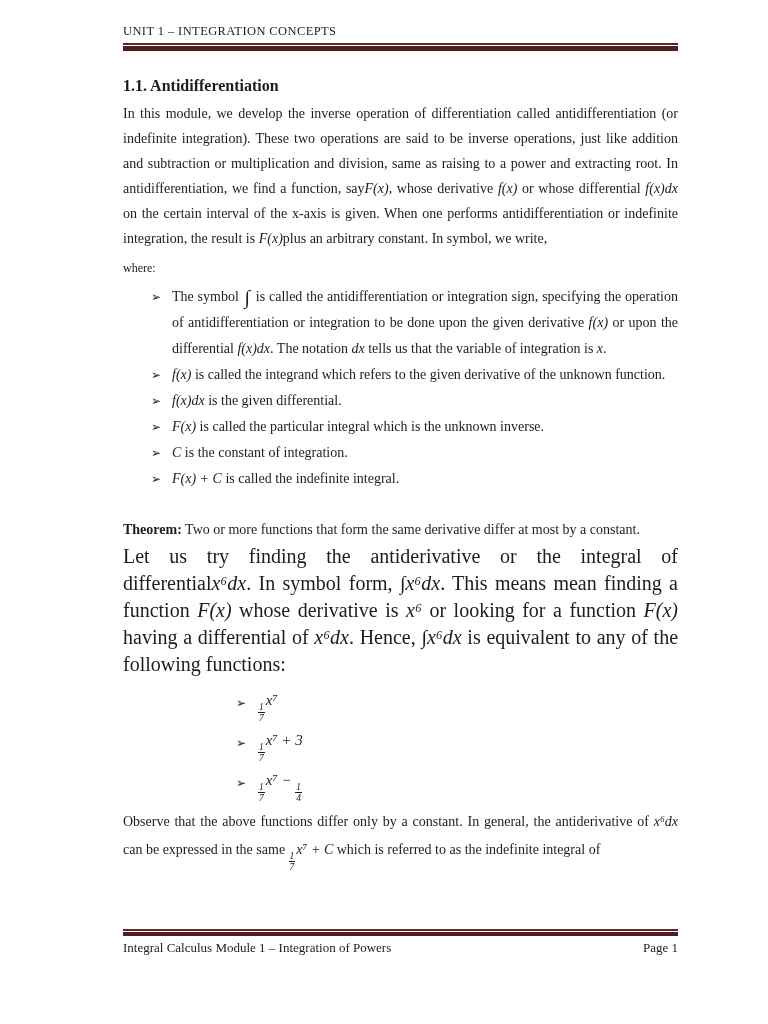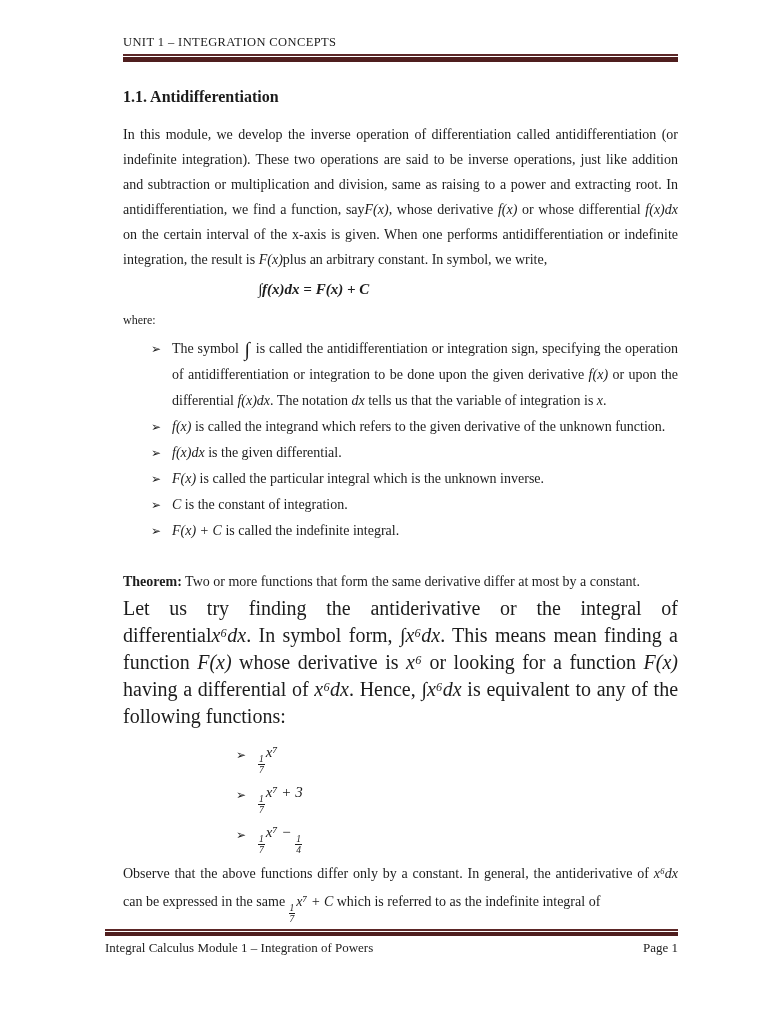--- a/index.html
+++ b/index.html
@@ -3,37 +3,37 @@
 <meta charset="utf-8">
 <style>
   html,body{margin:0;padding:0;}
   body{
     width:768px;height:1024px;background:#ffffff;
     font-family:"Liberation Serif","DejaVu Serif",serif;
     color:#1c1c1c;
     -webkit-font-smoothing:antialiased;
   }
   .page{position:relative;width:768px;height:1024px;overflow:hidden;background:#fff;}
-  .content{padding:35px 90px 0 123px;}
+  .content{padding:24px 90px 0 123px;}
 
   
   .doc-header-title{
     font-size:12.5px;letter-spacing:.4px;line-height:15px;
     text-transform:uppercase;color:#1b1b1b;
   }
   .rule-thin{height:2px;background:#5c2727;margin-top:4px;}
   .rule-thick{height:5px;background:#4f1e1e;margin-top:1px;}
 
   .section-heading{
     margin:25px 0 0 0;font-size:16px;font-weight:bold;line-height:19px;
   }
 
   p{margin:0;}
   .body-par{
-    margin-top:16px;font-size:14px;line-height:25px;
+    margin-top:6px;font-size:14px;line-height:25px;
     text-align:justify;text-justify:inter-word;
   }
   .m{font-style:italic;}
   .formula-line{
     margin:3px 0 0 135px;font-size:15px;line-height:28px;
     font-weight:bold;font-style:italic;
   }
   .where-line{font-size:12px;line-height:25px;margin-top:5px;}
 
   ul.arrow-list{list-style:none;margin:3px 0 0 0;padding:0;}
@@ -61,21 +61,21 @@
   .frac{
     display:inline-flex;flex-direction:column;align-items:center;
     vertical-align:-5px;font-size:9.5px;line-height:1.1;font-style:italic;
     margin-right:1px;
   }
   .frac .den{border-top:1px solid #1c1c1c;padding:0 1px;}
 
   .observe-par{margin-top:4px;font-size:14px;line-height:28px;text-align:justify;}
 
   
-  .doc-footer{position:absolute;left:105px;right:90px;top:929px;}
+  .doc-footer{position:absolute;left:123px;right:90px;top:929px;}
   .footer-rule-thin{height:1.5px;background:#5c2727;}
   .footer-rule-thick{height:3.5px;background:#4f1e1e;margin-top:1.5px;}
   .footer-row{
     display:flex;justify-content:space-between;align-items:baseline;
     margin-top:4px;font-size:13px;color:#222;
   }
 </style>
 </head>
 <body>
 
@@ -85,21 +85,20 @@
     <div>
       <div class="doc-header-title">UNIT 1 – INTEGRATION CONCEPTS</div>
       <div class="rule-thin"></div>
       <div class="rule-thick"></div>
     </div>
 
     <h2 class="section-heading">1.1. Antidifferentiation</h2>
 
     <p class="body-par"><span>In this module, we develop the inverse operation of differentiation called antidifferentiation (or indefinite integration). These two operations are said to be inverse operations, just like addition and subtraction or multiplication and division, same as raising to a power and extracting root. In antidifferentiation, we find a function, say</span><span class="m">F(x)</span><span>, whose derivative </span><span class="m">f(x)</span><span> or whose differential </span><span class="m">f(x)dx</span><span> on the certain interval of the x-axis is given. When one performs antidifferentiation or indefinite integration, the result is </span><span class="m">F(x)</span><span>plus an arbitrary constant. In symbol, we write,</span></p>
 
-    <p class="formula-line">∫f(x)dx = F(x) + C</p>
 
     <p class="where-line">where:</p>
 
     <ul class="arrow-list">
       <li>
         <span class="marker">➢</span><span>The symbol </span><span class="int-lg">∫</span><span> is called the antidifferentiation or integration sign, specifying the operation of antidifferentiation or integration to be done upon the given derivative </span><span class="m">f(x)</span><span> or upon the differential </span><span class="m">f(x)dx</span><span>. The notation </span><span class="m">dx</span><span> tells us that the variable of integration is </span><span class="m">x</span><span>.</span>
       </li>
       <li>
         <span class="marker">➢</span><span class="m">f(x)</span><span> is called the integrand which refers to the given derivative of the unknown function.</span>
       </li>

